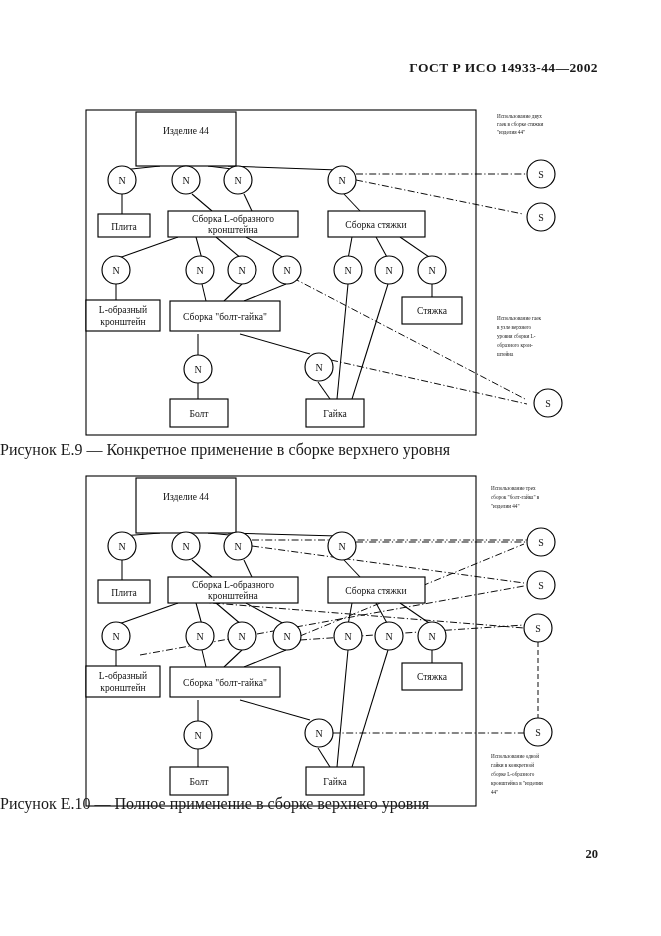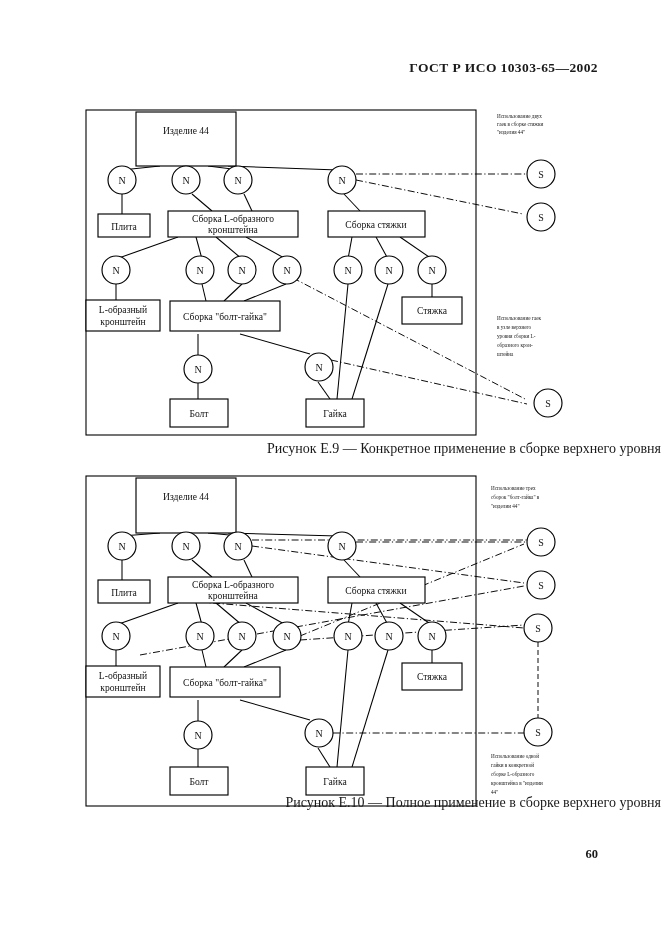--- a/index.html
+++ b/index.html
@@ -38,23 +38,23 @@
   #figure-e10 { top: 470px; }
 
   .figure-svg {
     display: block;
   }
 
   .figure-caption {
     position: absolute;
     left: 0;
     width: 661px;
-    text-align: right;
+    text-align: left;
     font-family: "Liberation Serif", serif;
-    font-size: 14px;
+    font-size: 16px;
     white-space: nowrap;
   }
   #caption-e9  { top: 441px; }
   #caption-e10 { top: 795px; }
 
   
   .page-number {
     position: absolute;
     right: 63px;
     top: 847px;
@@ -101,21 +101,21 @@
   }
   .frame {
     fill: none;
     stroke: #000000;
     stroke-width: 1.1;
   }
 </style>
 </head>
 <body>
 
-<div class="page-header">ГОСТ Р ИСО 10303-65—2002</div>
+<div class="page-header">ГОСТ Р ИСО 14933-44—2002</div>
 
 <div class="figure" id="figure-e9">
   <svg class="figure-svg" width="661" height="340" viewBox="0 0 661 340">
 
     <rect class="frame" x="86" y="6" width="390" height="325"></rect>
 
     <g>
       <path class="edge" d="M 160 62 L 122 66"></path>
       <path class="edge" d="M 186 62 L 186 66"></path>
       <path class="edge" d="M 208 62 L 240 66"></path>
@@ -482,13 +482,13 @@
       <text class="note-label" x="491" y="297">гайки в конкретной</text>
       <text class="note-label" x="491" y="306">сборке L-образного</text>
       <text class="note-label" x="491" y="315">кронштейна в "изделии</text>
       <text class="note-label" x="491" y="324">44"</text>
     </g>
   </svg>
 </div>
 
 <div class="figure-caption" id="caption-e10">Рисунок Е.10 — Полное применение в сборке верхнего уровня</div>
 
-<div class="page-number">60</div>
+<div class="page-number">20</div>
 
 </body></html>

